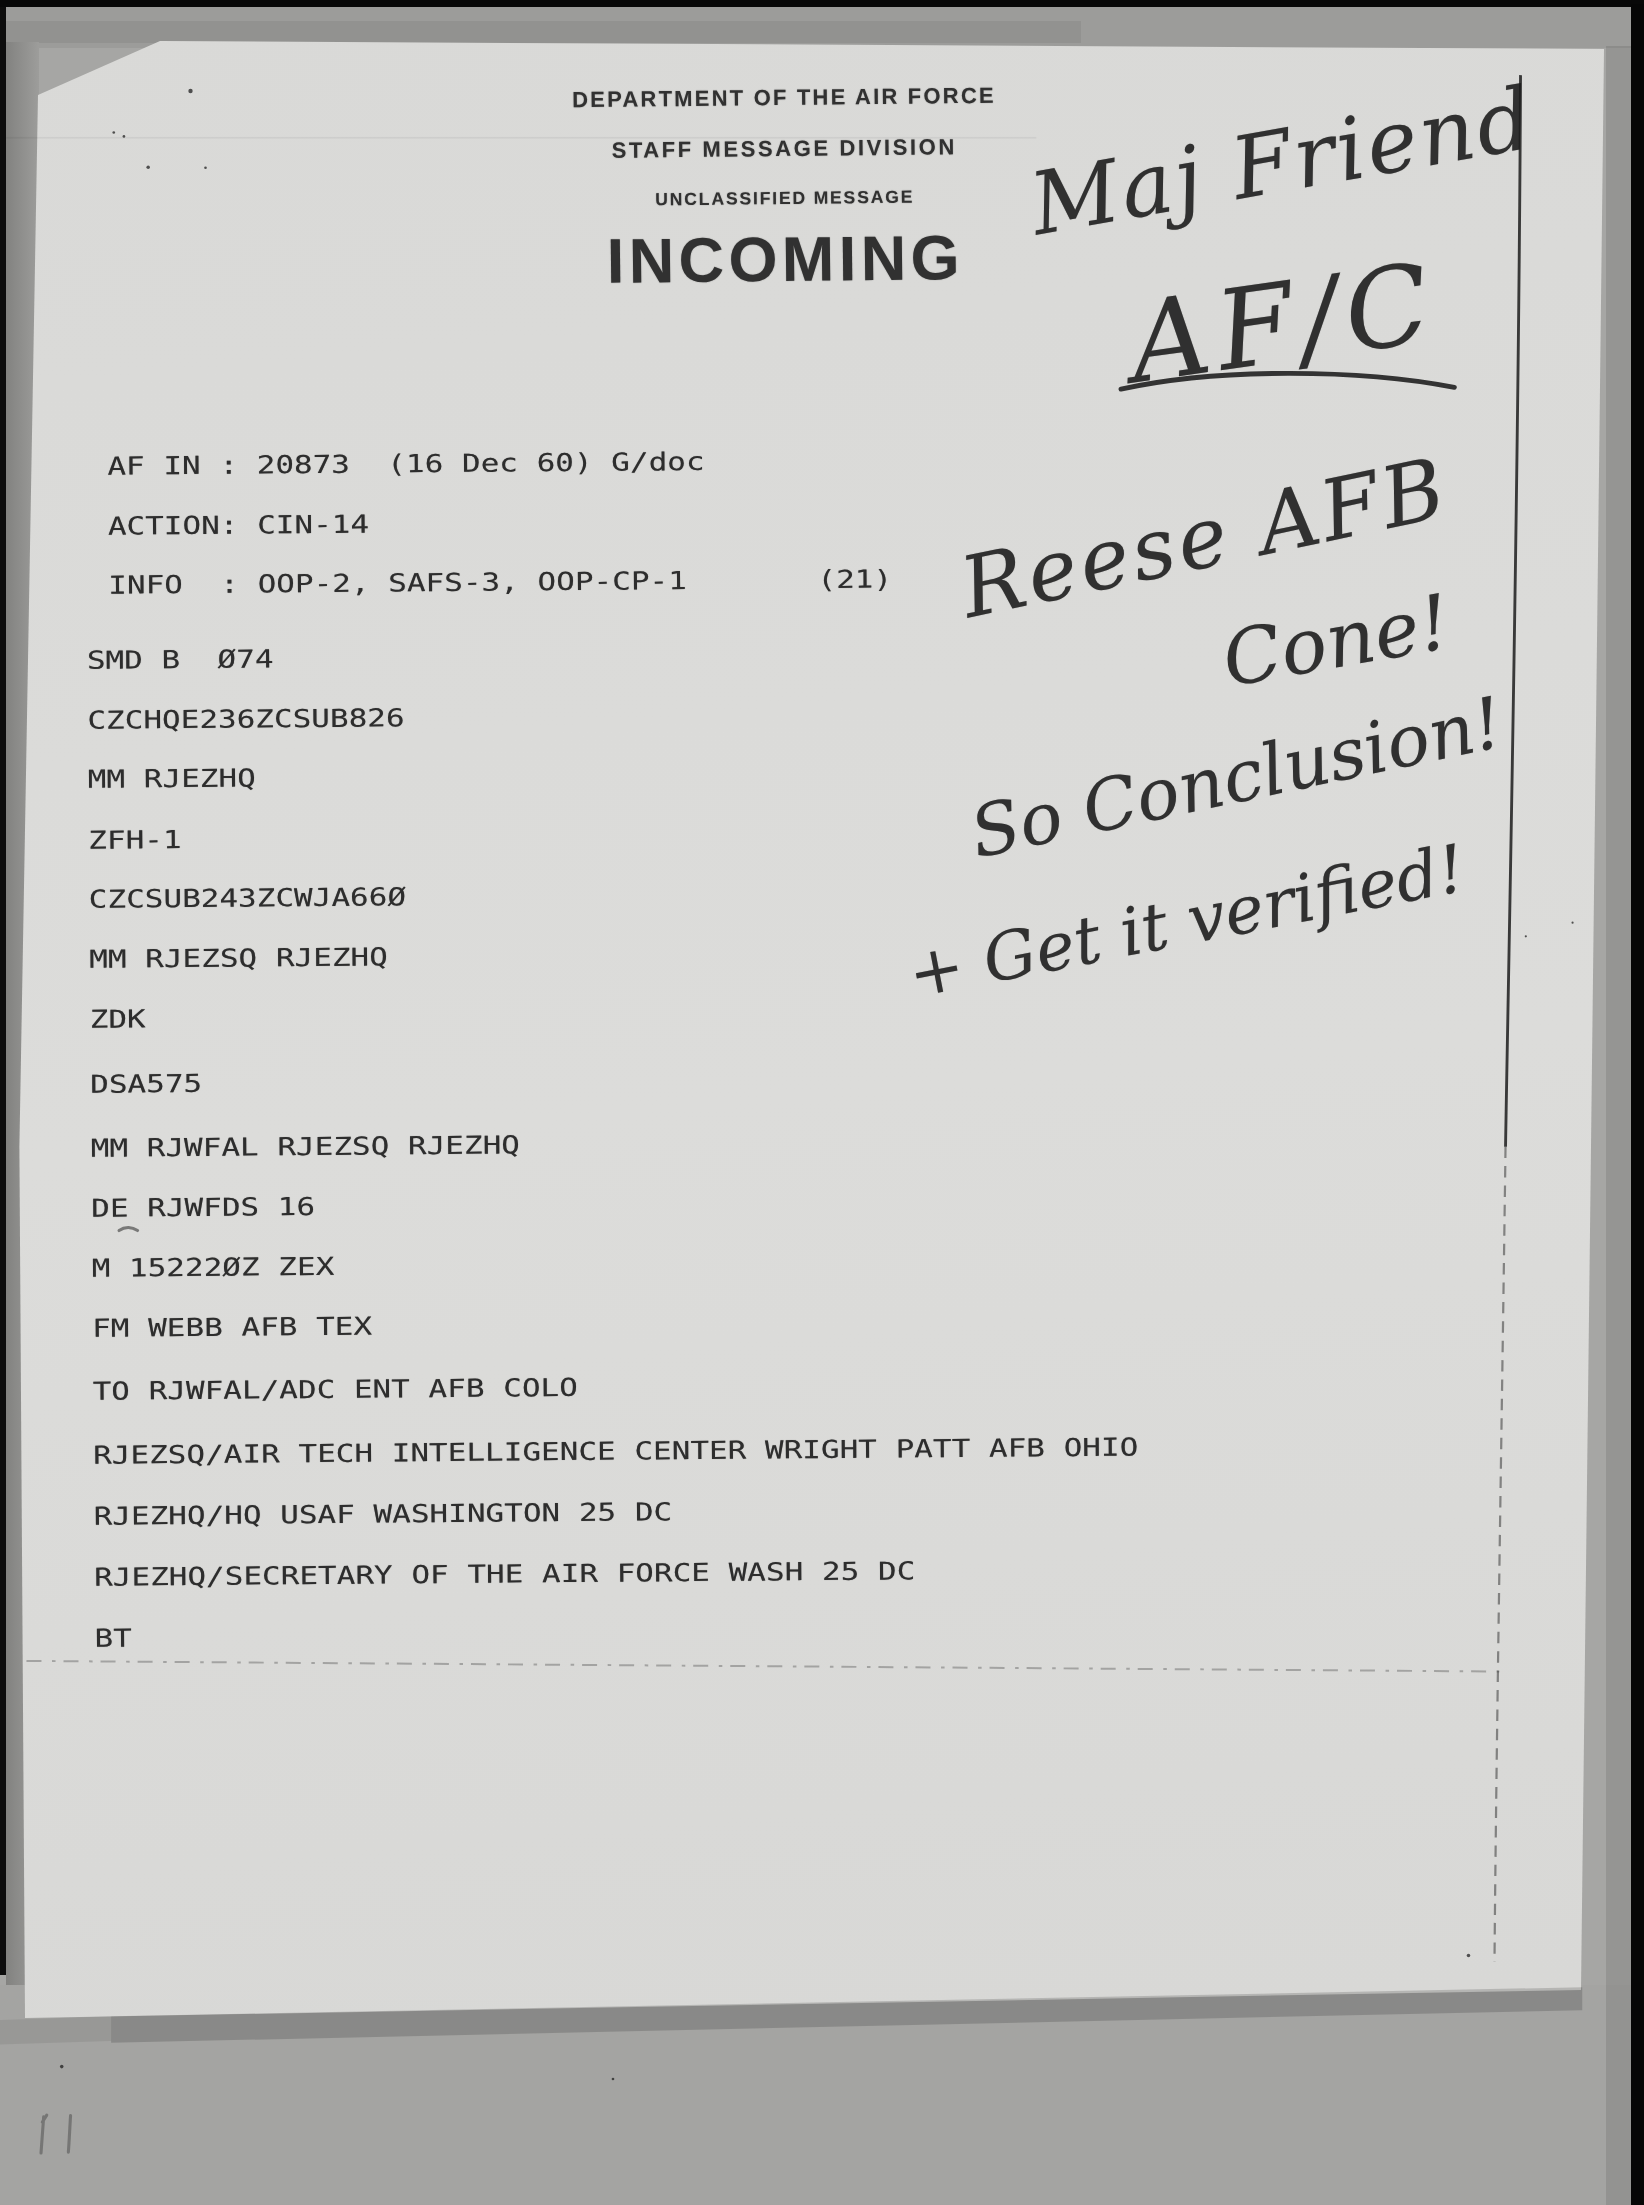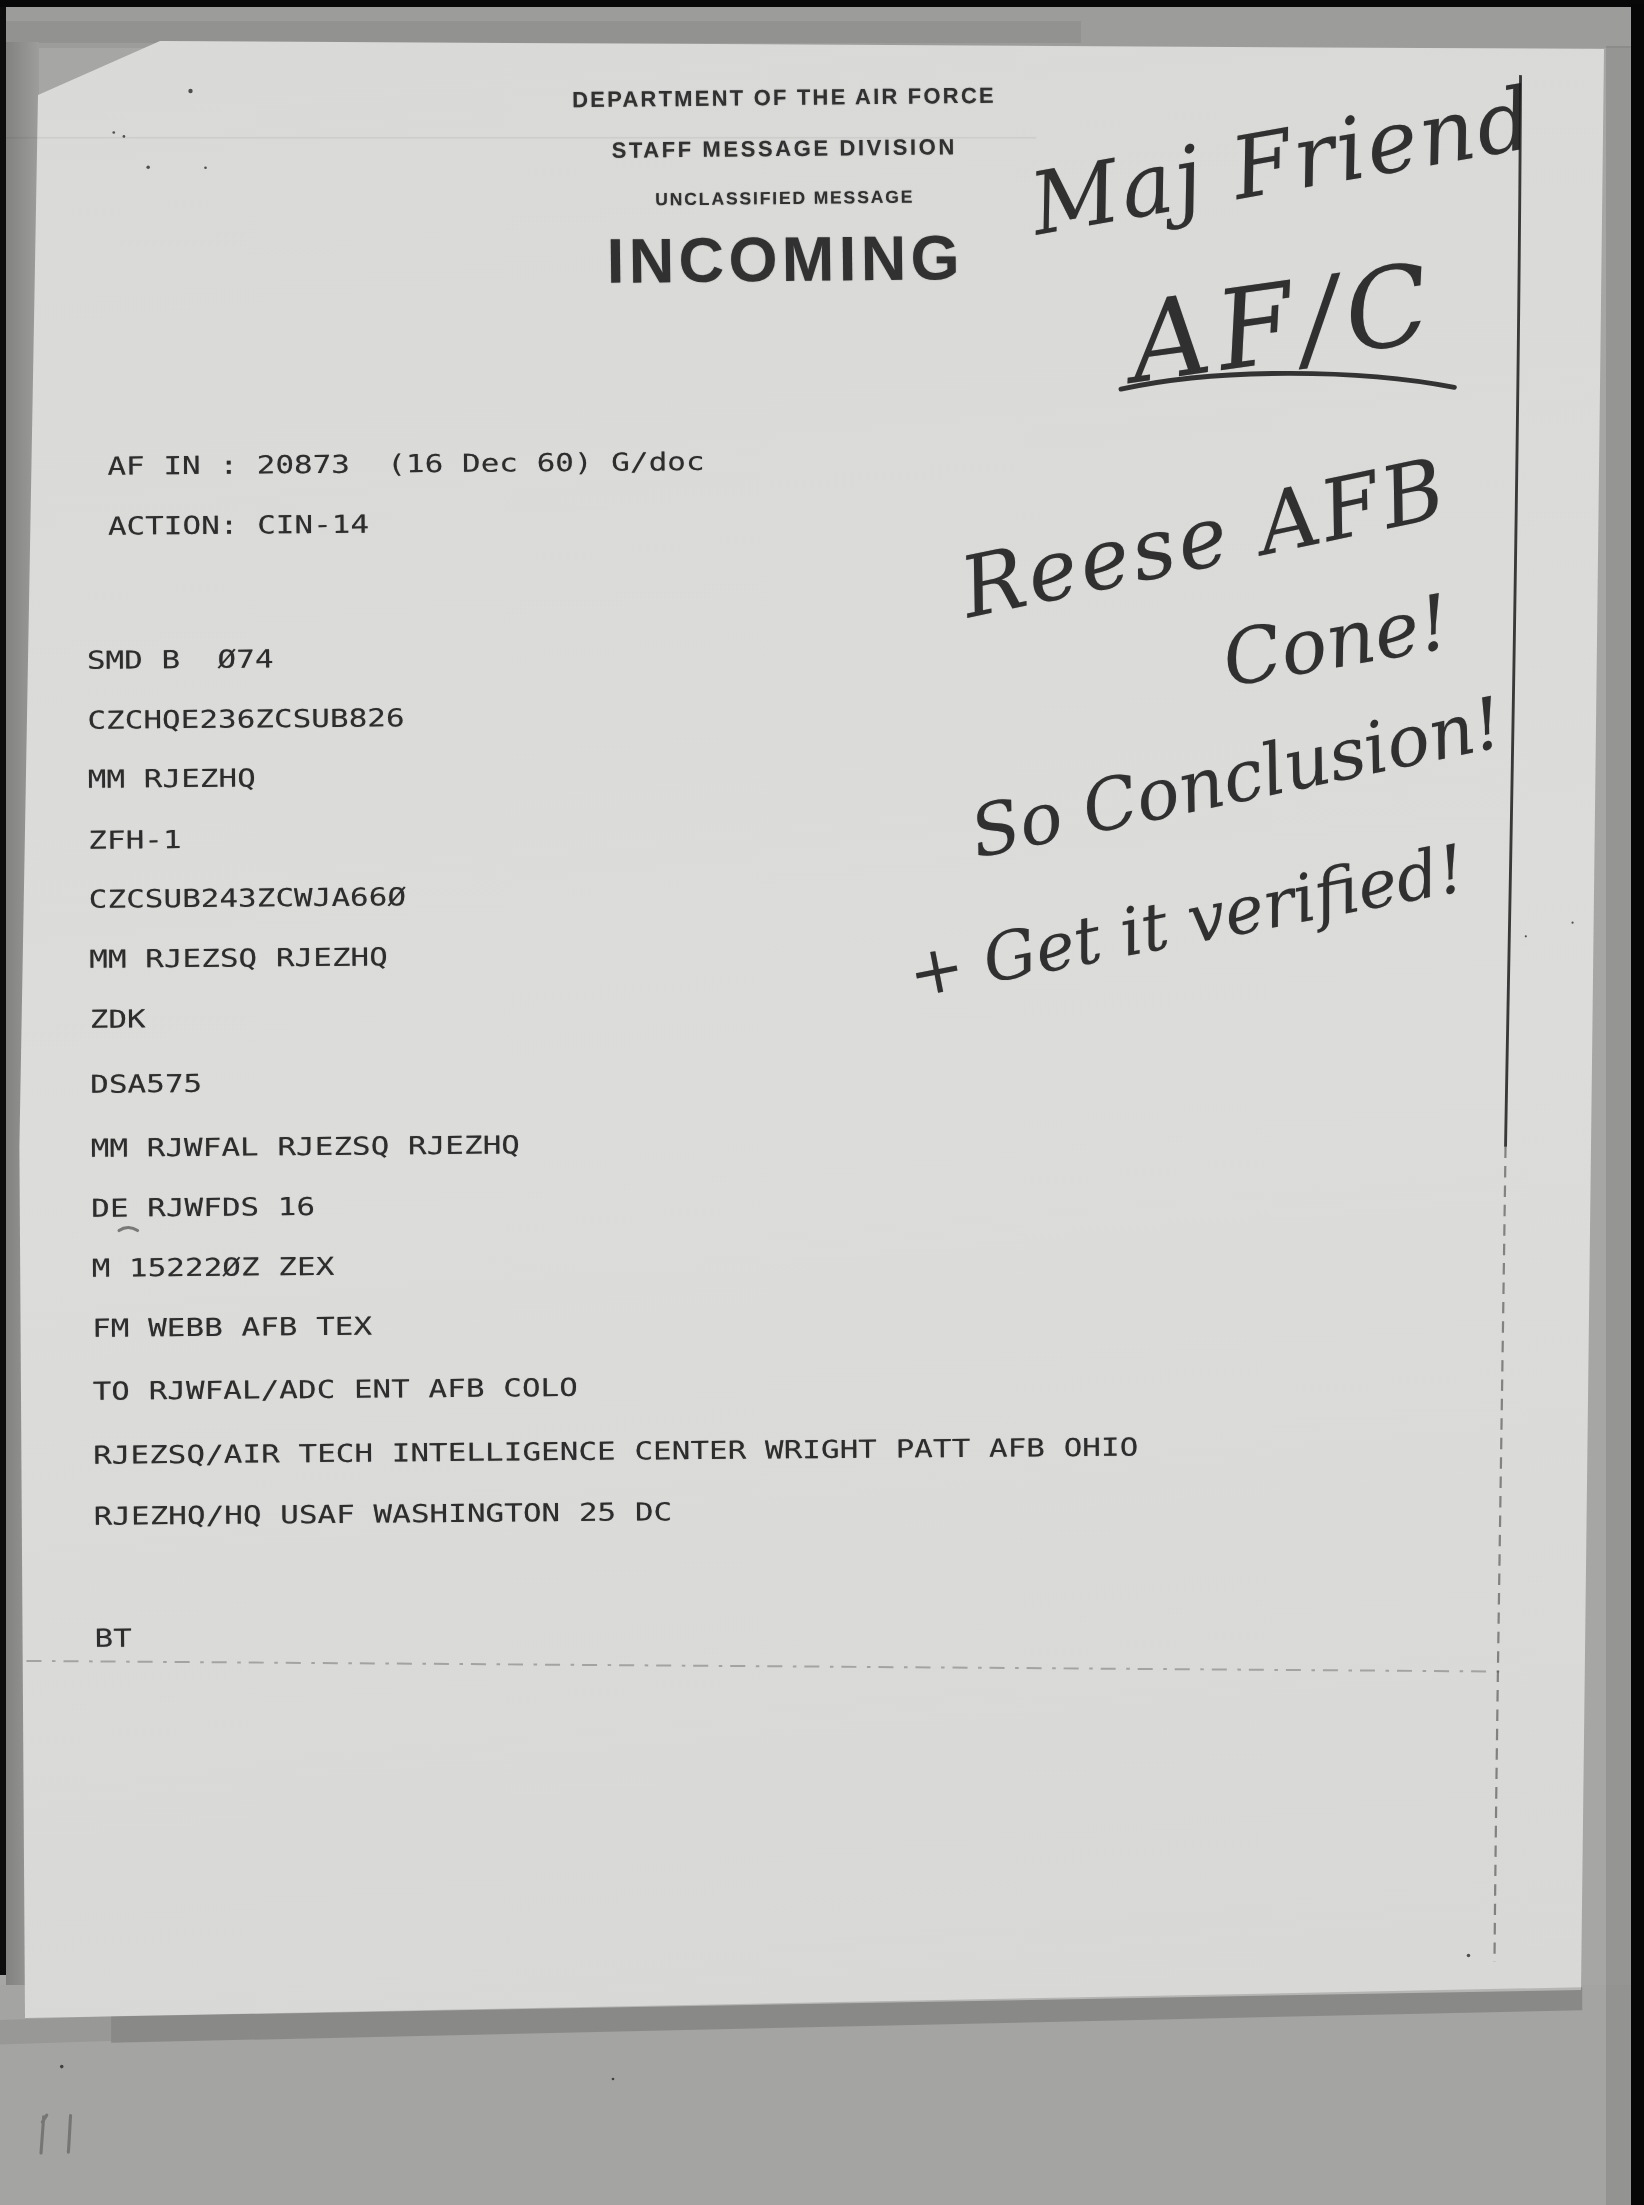--- a/index.html
+++ b/index.html
@@ -67,35 +67,37 @@
   <div class="abs stamp">
     <div class="st1">DEPARTMENT OF THE AIR FORCE</div>
     <div class="st2">STAFF MESSAGE DIVISION</div>
     <div class="st3">UNCLASSIFIED MESSAGE</div>
     <div class="st4">INCOMING</div>
   </div>
 
   <div class="abs typed">
     <div class="tl" style="top:454px;left:112px">AF IN : 20873  (16 Dec 60) G/doc</div>
     <div class="tl" style="top:514px;left:112px">ACTION: CIN-14</div>
+    <div class="tl" style="top:573px;left:112px">INFO  : OOP-2, SAFS-3, OOP-CP-1       (21)</div>
     <div class="tl" style="top:648px;left:90px">SMD B  Ø74</div>
     <div class="tl" style="top:708px;left:90px">CZCHQE236ZCSUB826</div>
     <div class="tl" style="top:767px;left:90px">MM RJEZHQ</div>
     <div class="tl" style="top:828px;left:90px">ZFH-1</div>
     <div class="tl" style="top:887px;left:90px">CZCSUB243ZCWJA66Ø</div>
     <div class="tl" style="top:947px;left:90px">MM RJEZSQ RJEZHQ</div>
     <div class="tl" style="top:1007px;left:90px">ZDK</div>
     <div class="tl" style="top:1072px;left:90px">DSA575</div>
     <div class="tl" style="top:1136px;left:90px">MM RJWFAL RJEZSQ RJEZHQ</div>
     <div class="tl" style="top:1196px;left:90px">DE RJWFDS 16</div>
     <div class="tl" style="top:1256px;left:90px">M 15222ØZ ZEX</div>
     <div class="tl" style="top:1316px;left:90px">FM WEBB AFB TEX</div>
     <div class="tl" style="top:1379px;left:90px">TO RJWFAL/ADC ENT AFB COLO</div>
     <div class="tl" style="top:1443px;left:90px">RJEZSQ/AIR TECH INTELLIGENCE CENTER WRIGHT PATT AFB OHIO</div>
     <div class="tl" style="top:1504px;left:90px">RJEZHQ/HQ USAF WASHINGTON 25 DC</div>
+    <div class="tl" style="top:1565px;left:90px">RJEZHQ/SECRETARY OF THE AIR FORCE WASH 25 DC</div>
     <div class="tl" style="top:1626px;left:90px">BT</div>
   </div>
 
   <div class="hw hw-name">Maj Friend</div>
   <div class="hw hw-office">AF/C</div>
   <div class="hw hw-base">Reese AFB</div>
   <div class="hw hw-exclaim">Cone!</div>
   <div class="hw hw-conclusion">So Conclusion!</div>
   <div class="hw hw-action">+ Get it verified!</div>
 

